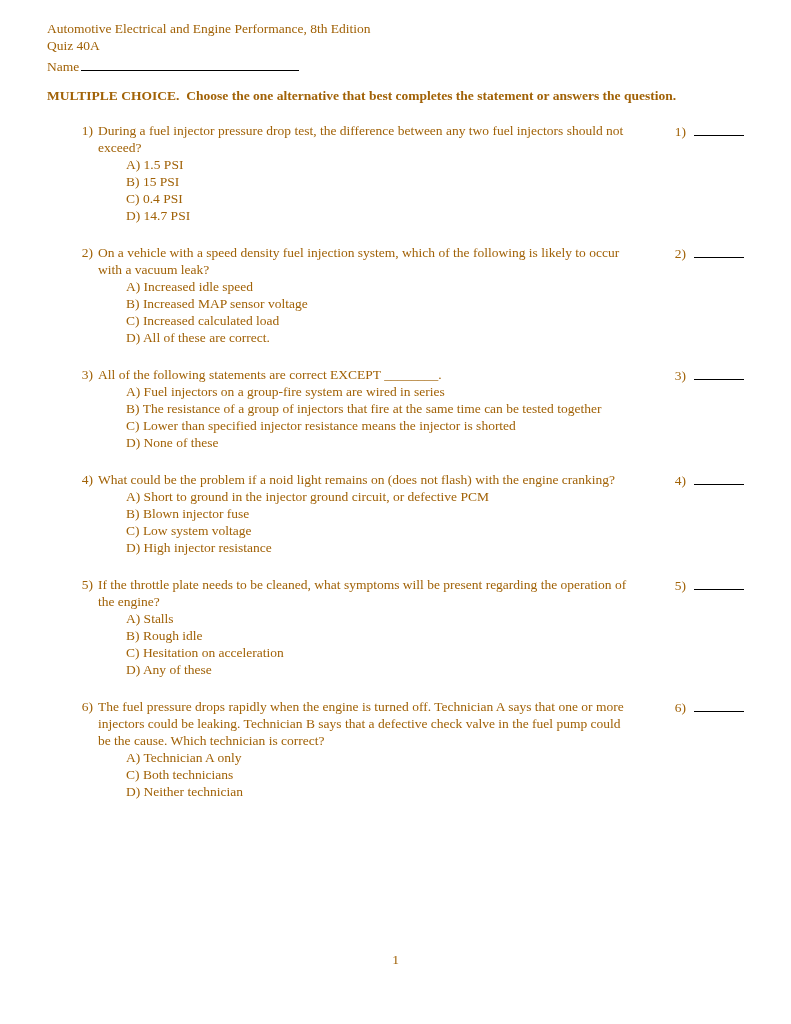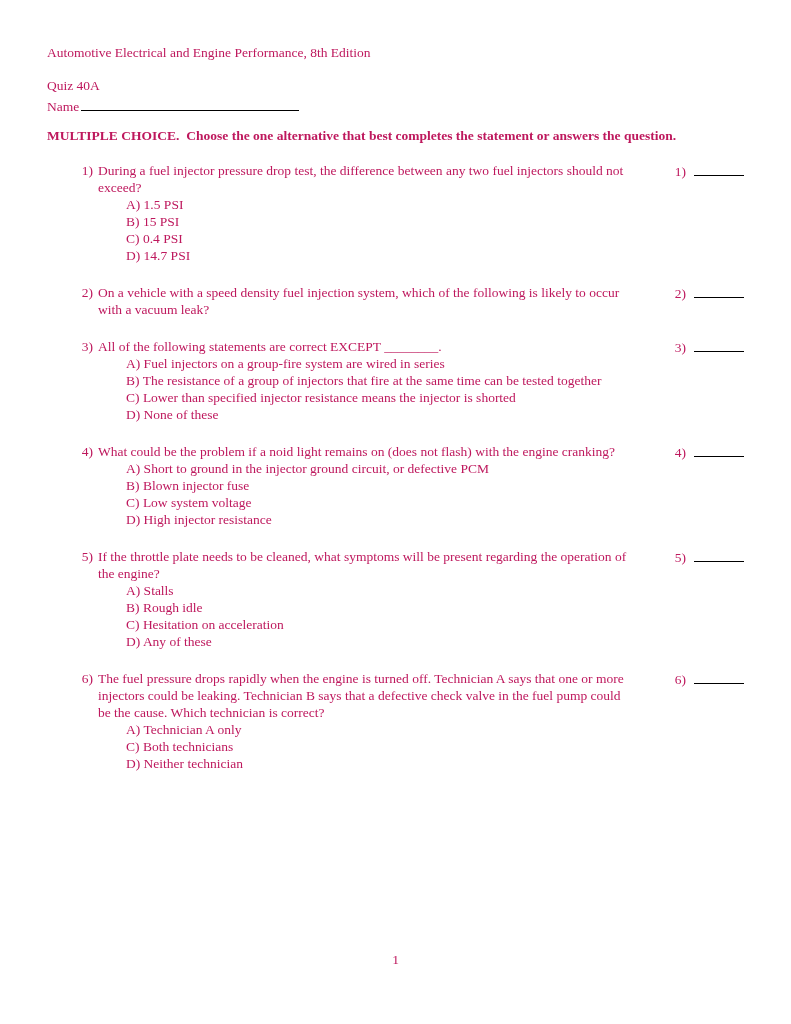--- a/index.html
+++ b/index.html
@@ -5,30 +5,30 @@
   html, body {
     margin: 0;
     padding: 0;
     background: #ffffff;
   }
   .page {
     position: relative;
     width: 791px;
     height: 1024px;
     box-sizing: border-box;
-    padding: 44px 46px 0 47px;
+    padding: 20px 46px 0 47px;
     background: #ffffff;
     font-family: "Liberation Serif", "DejaVu Serif", serif;
     font-size: 13.5px;
     line-height: 17px;
-    color: #be185d;
+    color: #a16207;
     overflow: hidden;
   }
   .doc-title { white-space: nowrap; }
-  .quiz-id { margin-top: 16px; }
+  .quiz-id { margin-top: 0; }
   .name-row { margin-top: 3px; }
   .name-line {
     display: inline-block;
     width: 218px;
     height: 13px;
     border-bottom: 1px solid #000;
     margin-left: 2px;
     vertical-align: baseline;
   }
   .section-heading {
@@ -115,20 +115,26 @@
       <span class="answer-number">1)</span><span class="answer-blank"></span>
     </div>
   </div>
 
   <div class="question">
     <div class="q-main">
       <div class="q-row">
         <span class="q-number">2)</span>
         <div class="q-text">On a vehicle with a speed density fuel injection system, which of the following is likely to occur with a vacuum leak?</div>
       </div>
+      <div class="choices">
+            <div class="choice">A) Increased idle speed</div>
+            <div class="choice">B) Increased MAP sensor voltage</div>
+            <div class="choice">C) Increased calculated load</div>
+            <div class="choice">D) All of these are correct.</div>
+          </div>
     </div>
     <div class="q-answer">
       <span class="answer-number">2)</span><span class="answer-blank"></span>
     </div>
   </div>
 
   <div class="question">
     <div class="q-main">
       <div class="q-row">
         <span class="q-number">3)</span>

